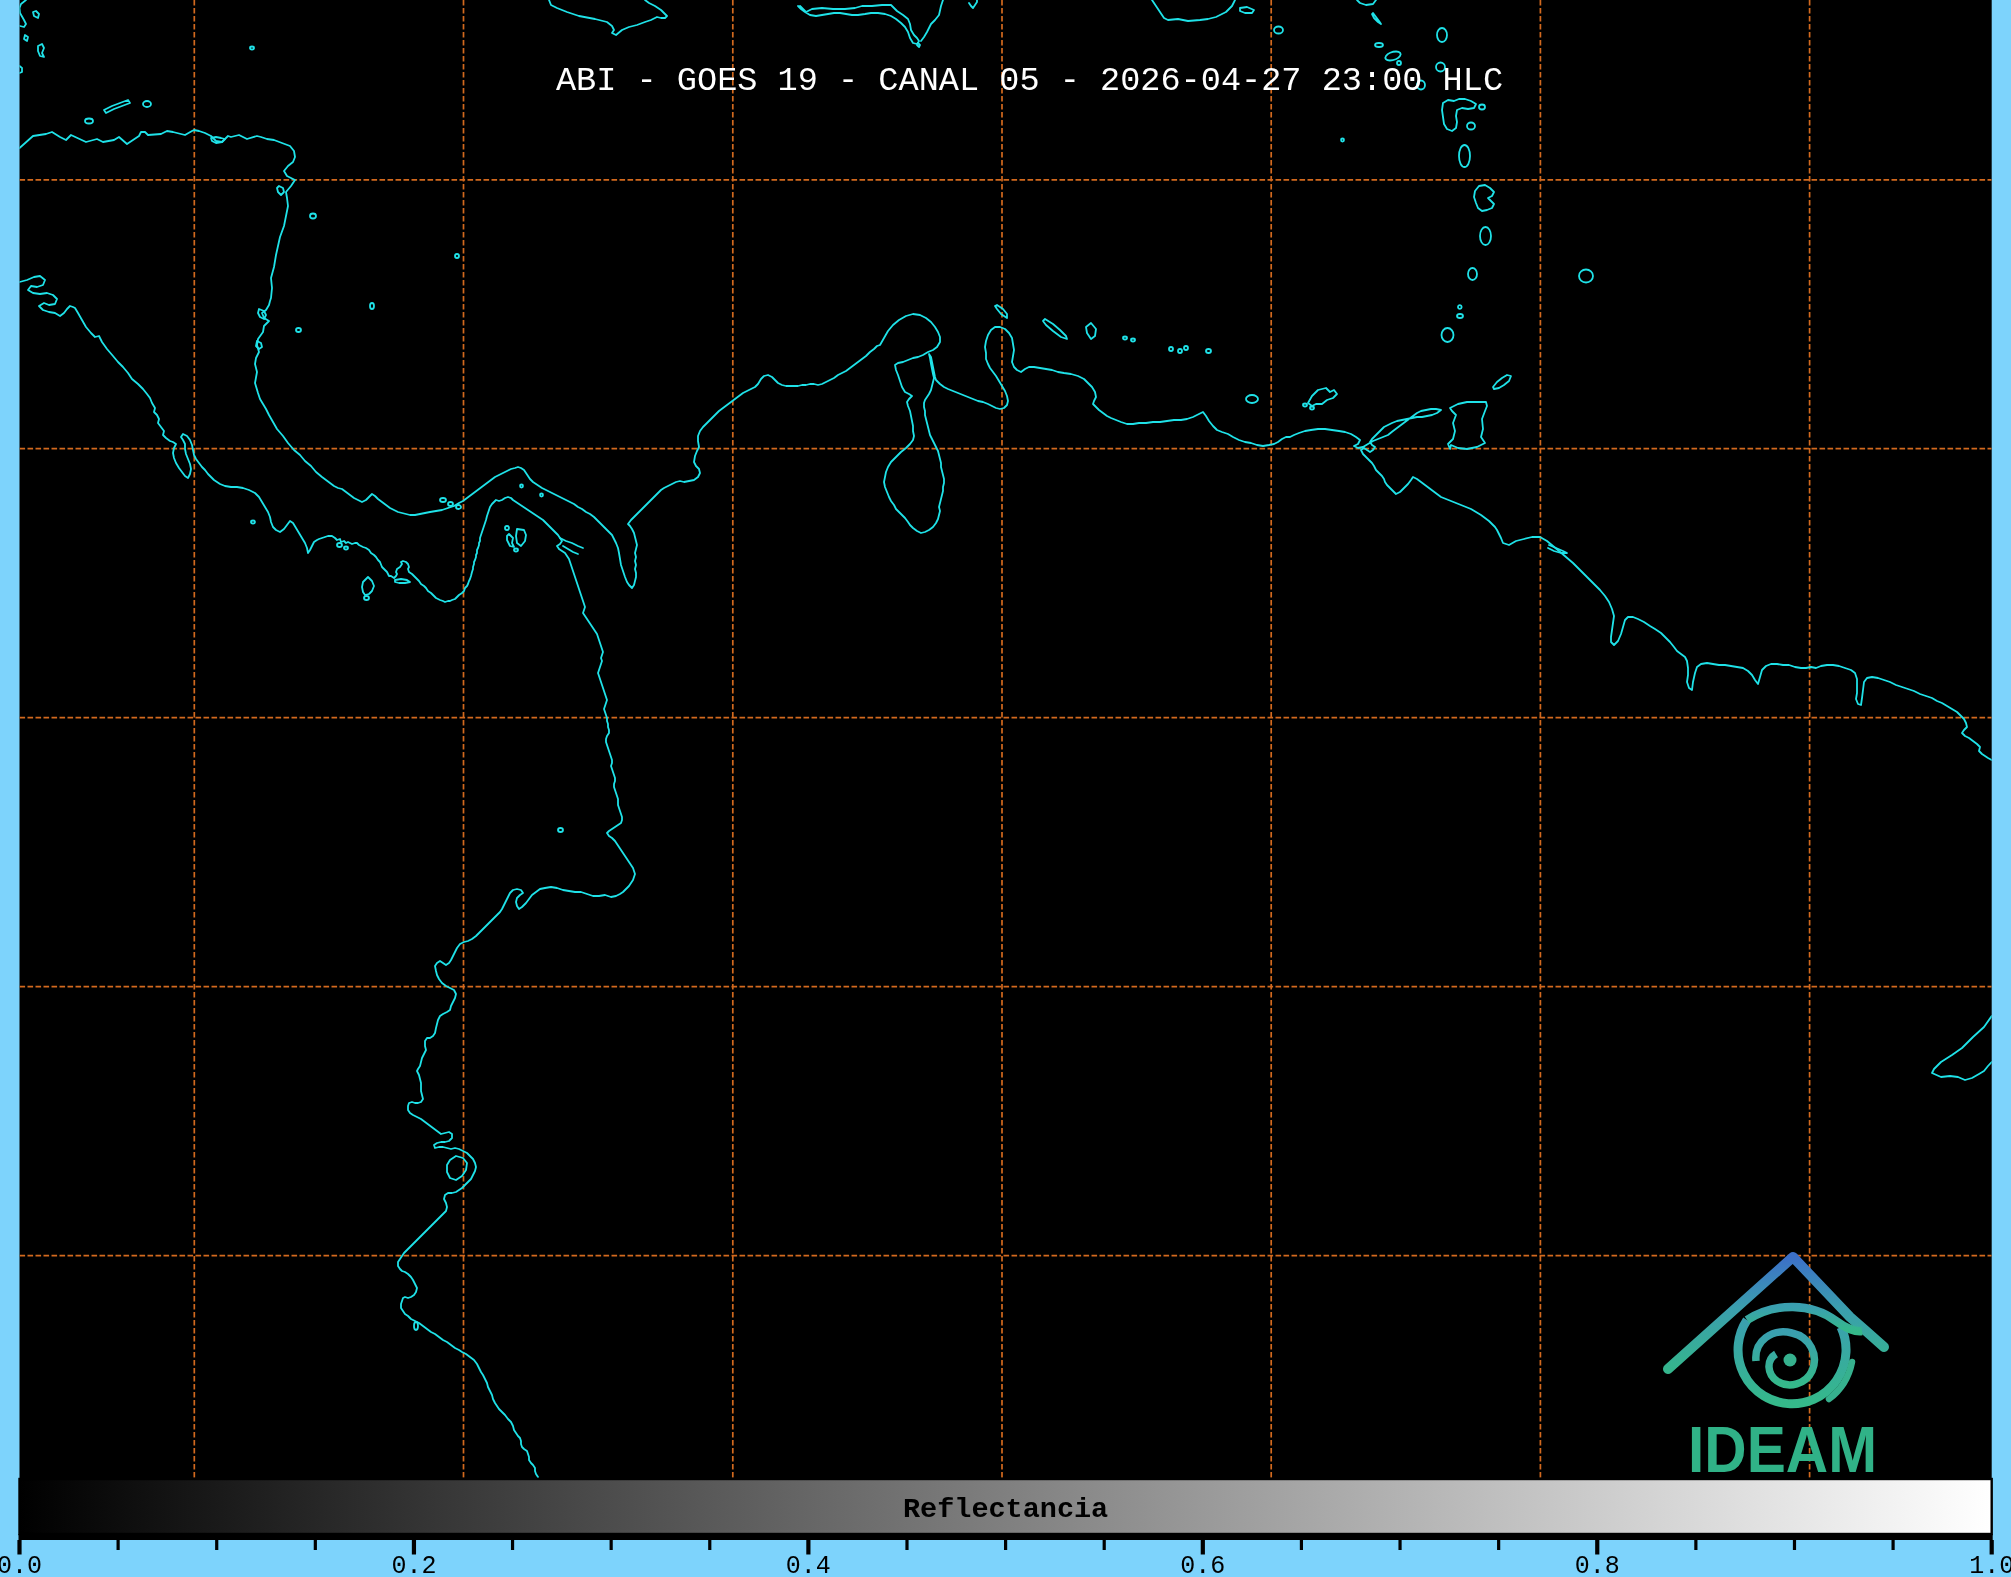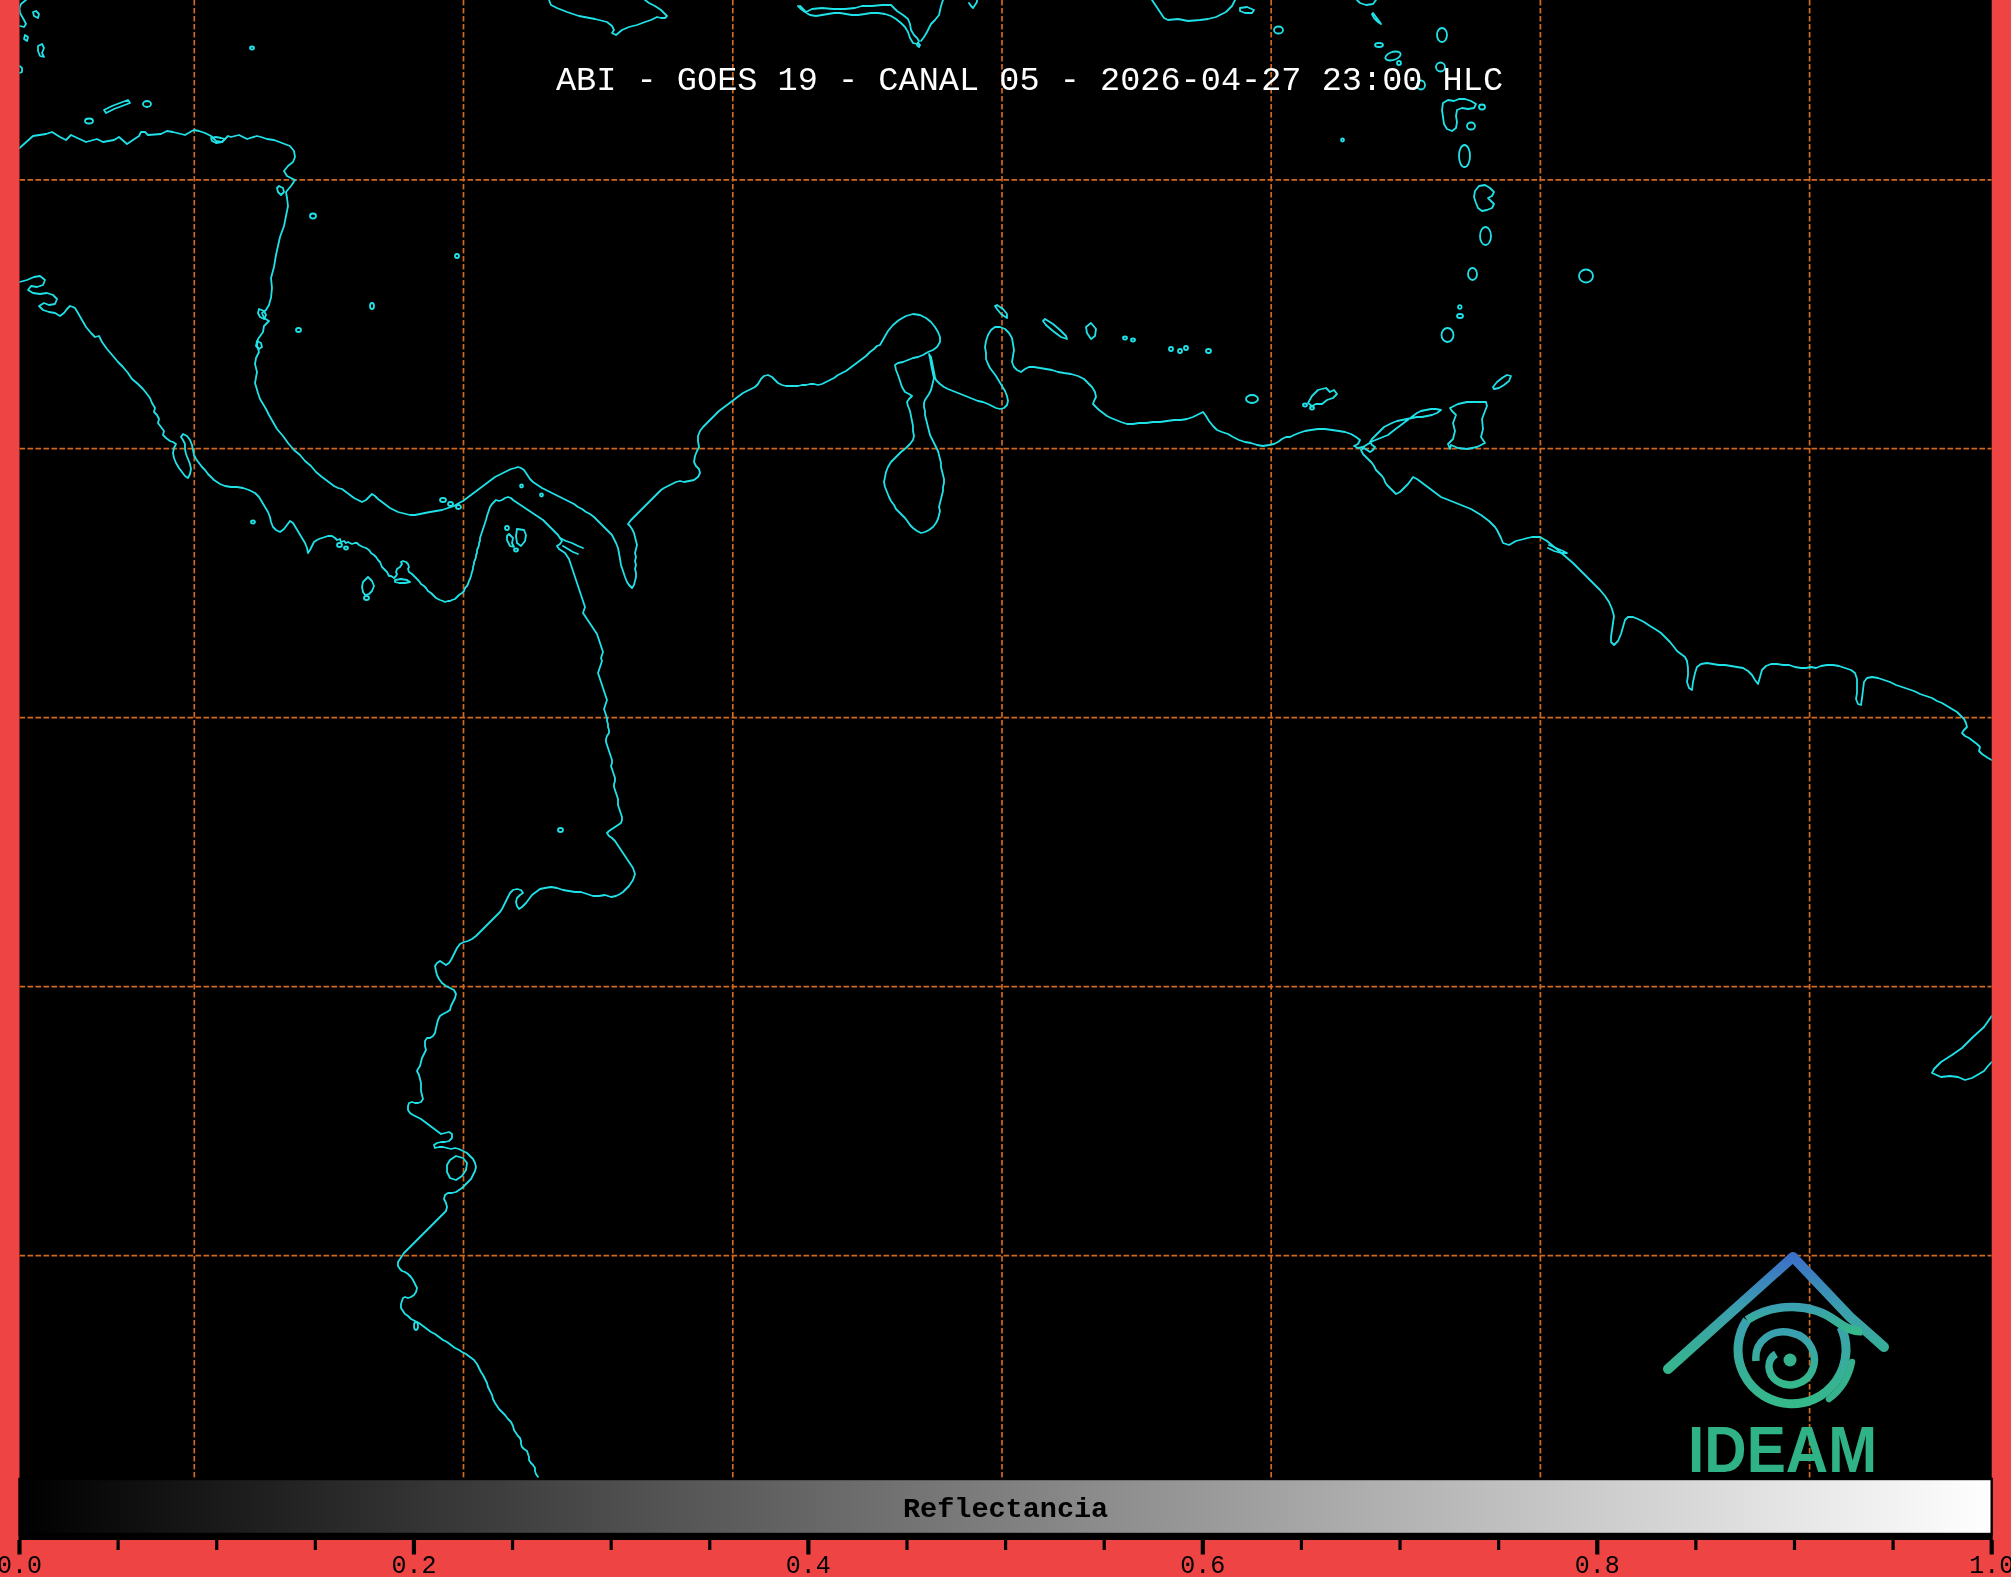--- a/index.html
+++ b/index.html
@@ -1,14 +1,14 @@
 <!DOCTYPE html>
 <html><head><meta charset="utf-8"><style>
 html,body{margin:0;padding:0}
-#fig{position:relative;width:2011px;height:1577px;background:#ef4444;overflow:hidden;font-family:"Liberation Mono",monospace}
+#fig{position:relative;width:2011px;height:1577px;background:#7dd3fc;overflow:hidden;font-family:"Liberation Mono",monospace}
 </style></head><body>
 <div id="fig">
 <svg width="2011" height="1577" viewBox="0 0 2011 1577">
 <defs>
 <clipPath id="mapclip">
           <rect x="19.5" y="0" width="1972.2" height="1479"></rect>
         </clipPath>
 <linearGradient id="cbar" x1="0" y1="0" x2="1" y2="0">
           <stop offset="0" stop-color="#000000"></stop>
           <stop offset="1" stop-color="#ffffff"></stop>

